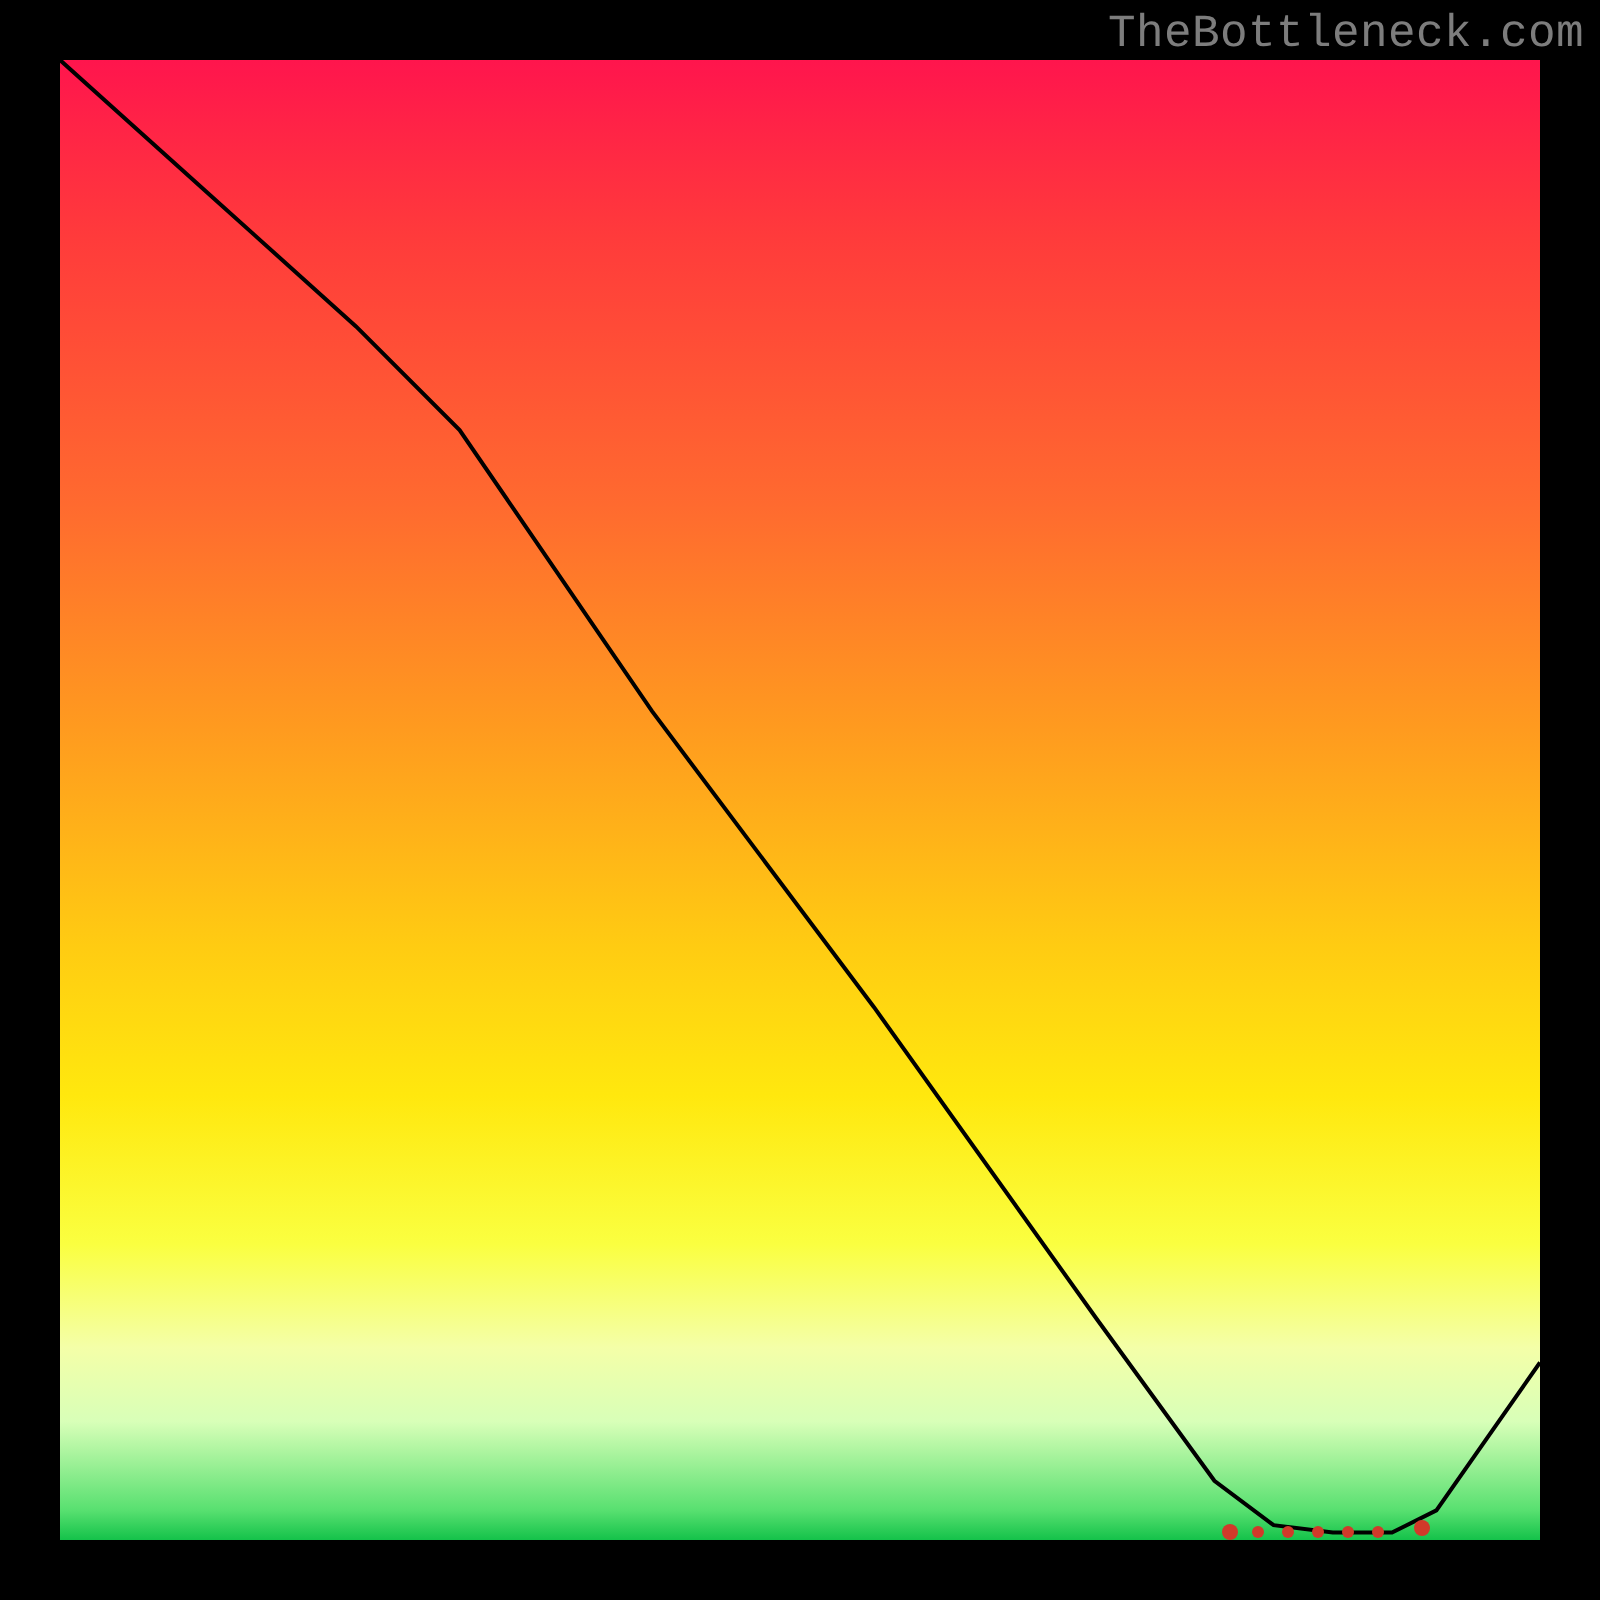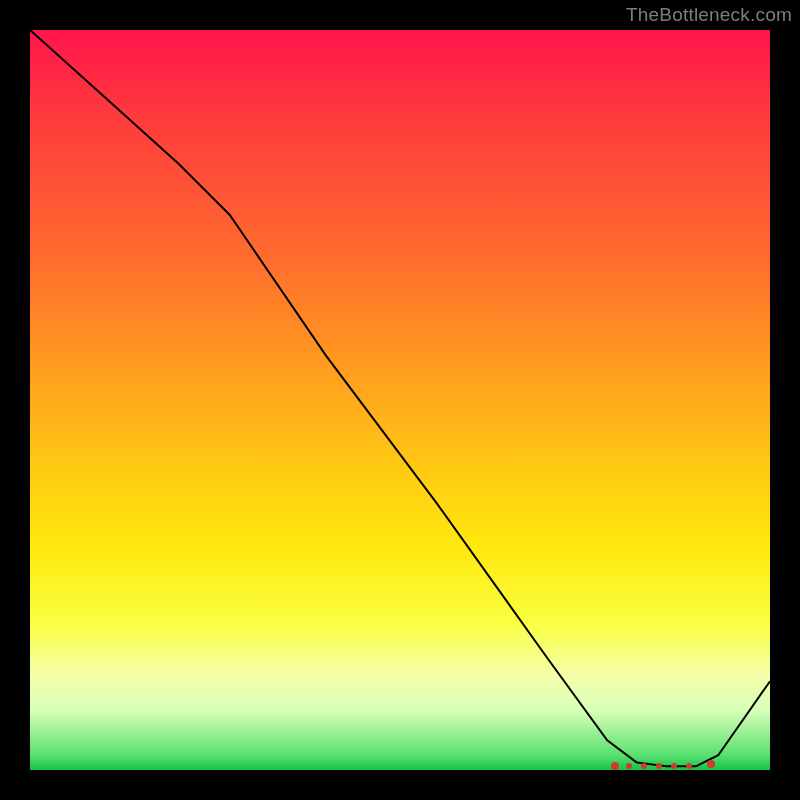--- a/index.html
+++ b/index.html
@@ -43,23 +43,24 @@
     left: 0;
     top: 0;
     width: 740px;
     height: 740px;
   }
   .watermark {
     position: absolute;
     top: 4px;
     right: 8px;
     color: #7d7d7d;
-    font-size: 19px;
+    font-size: 23px;
     letter-spacing: 0.2px;
     user-select: none;
+    font-family: Liberation Mono, monospace;
   }
   .marker {
     position: absolute;
     width: 8px;
     height: 8px;
     background: #d13a2a;
     border-radius: 50%;
     transform: translate(-50%, -50%);
   }
   .marker.small {

